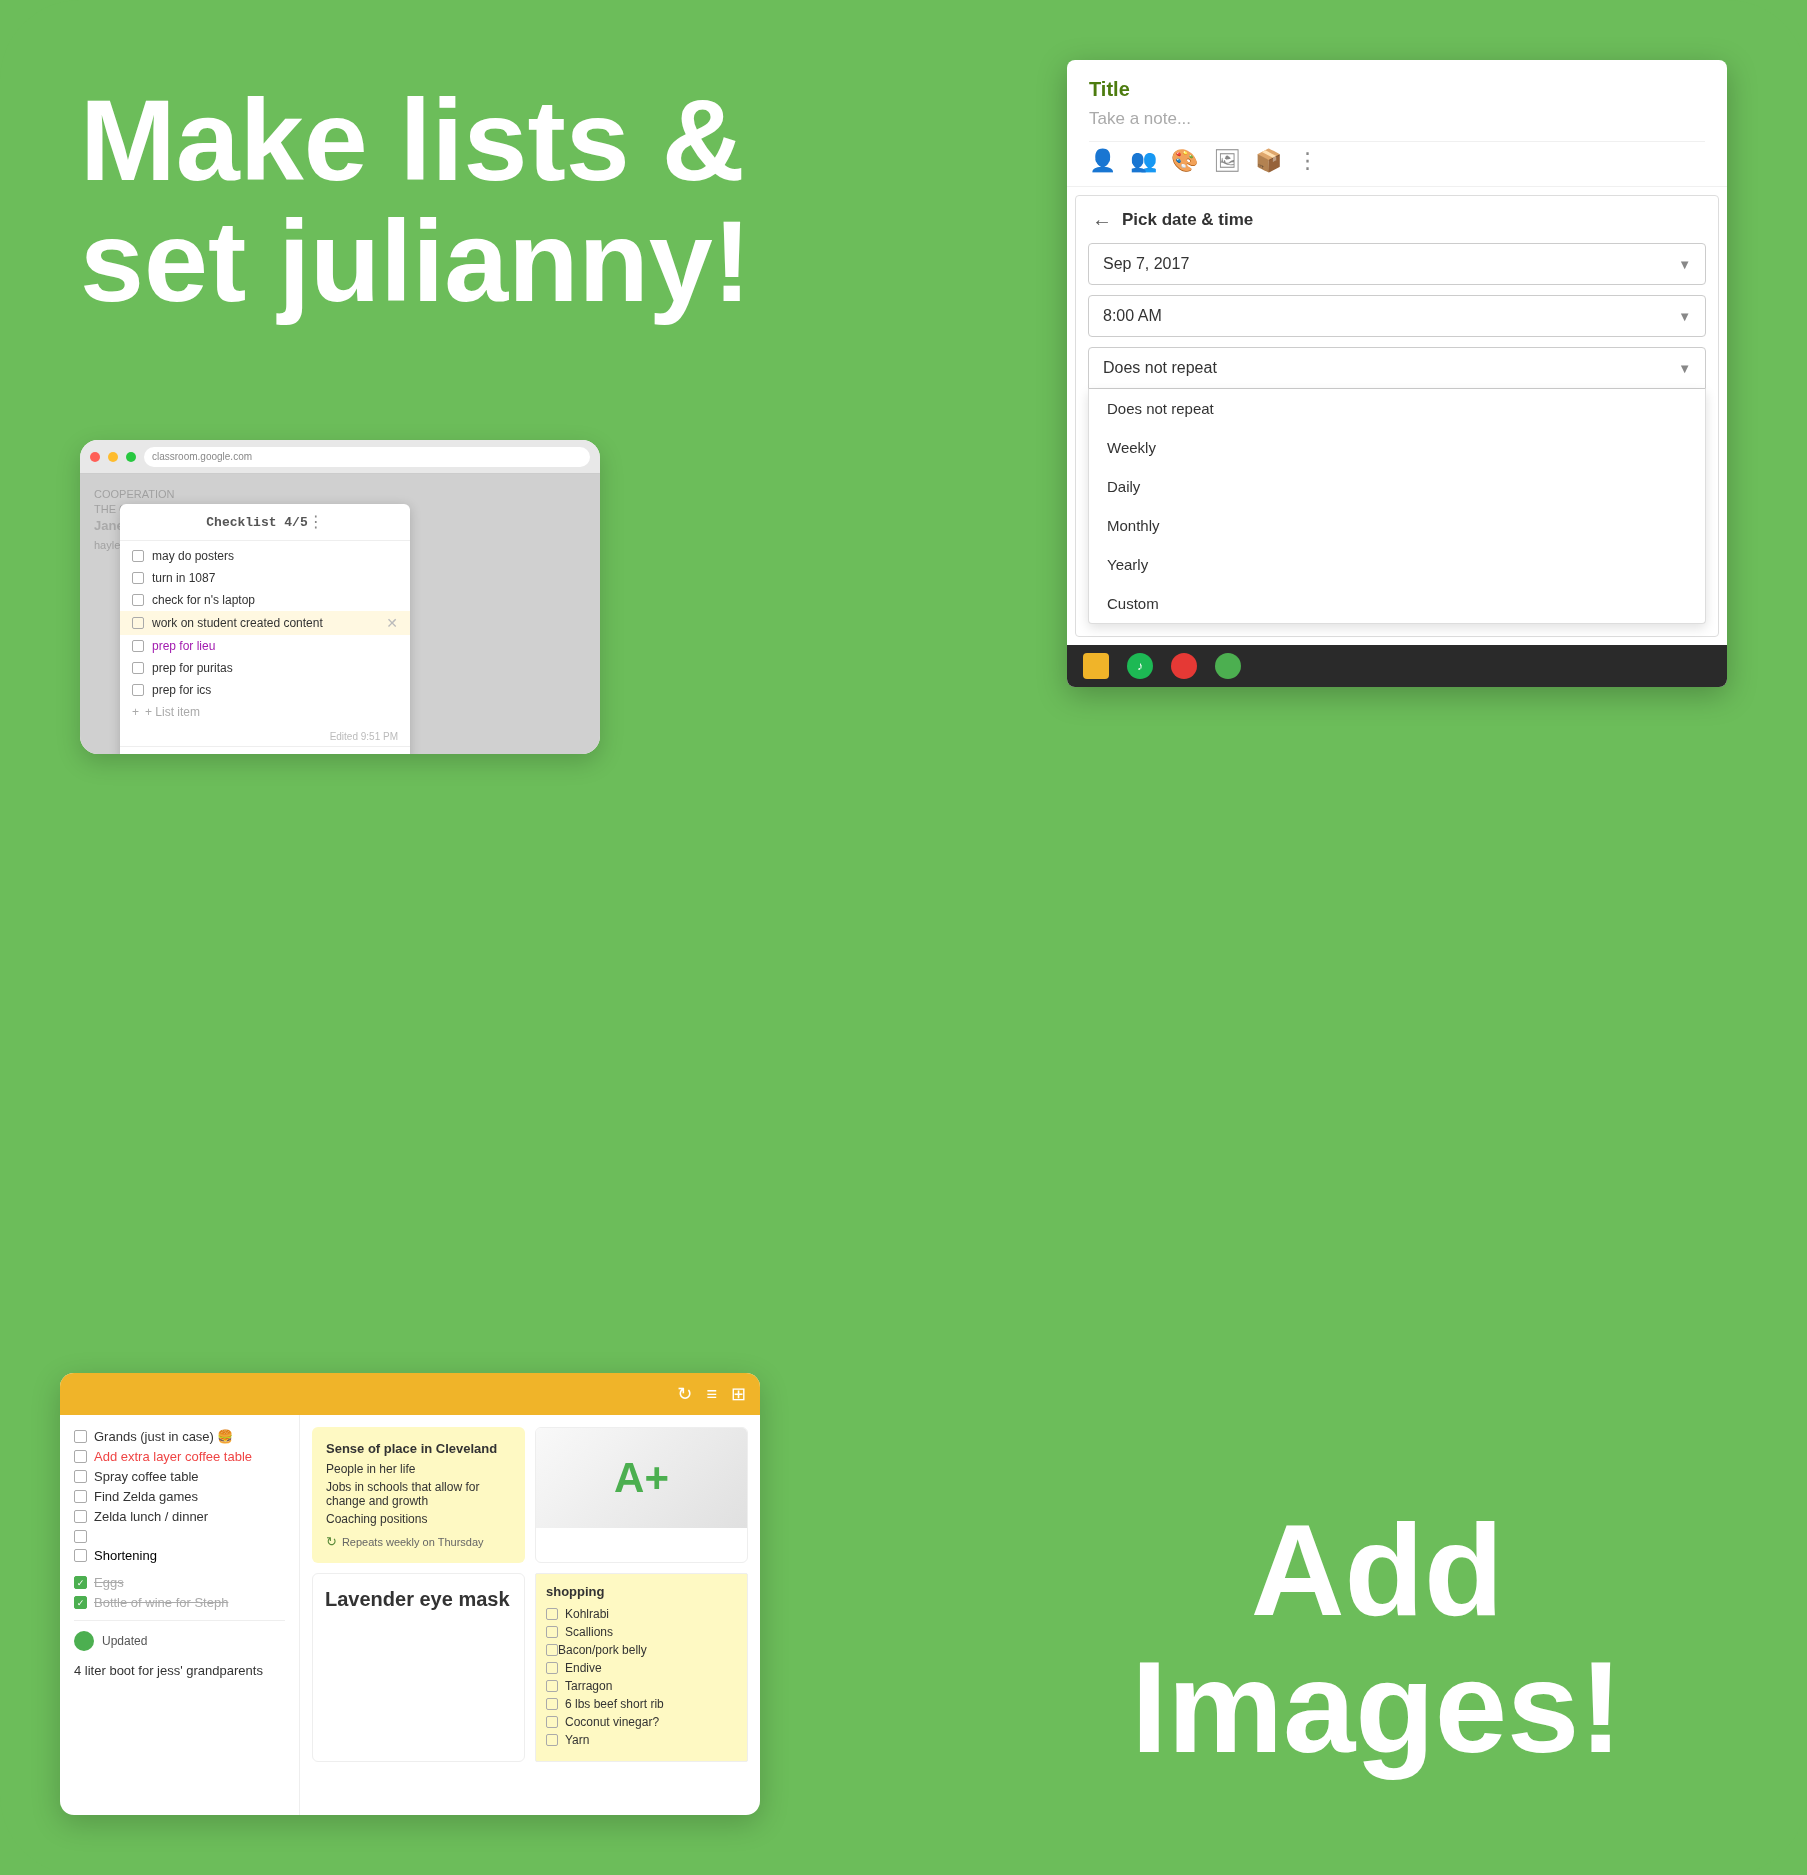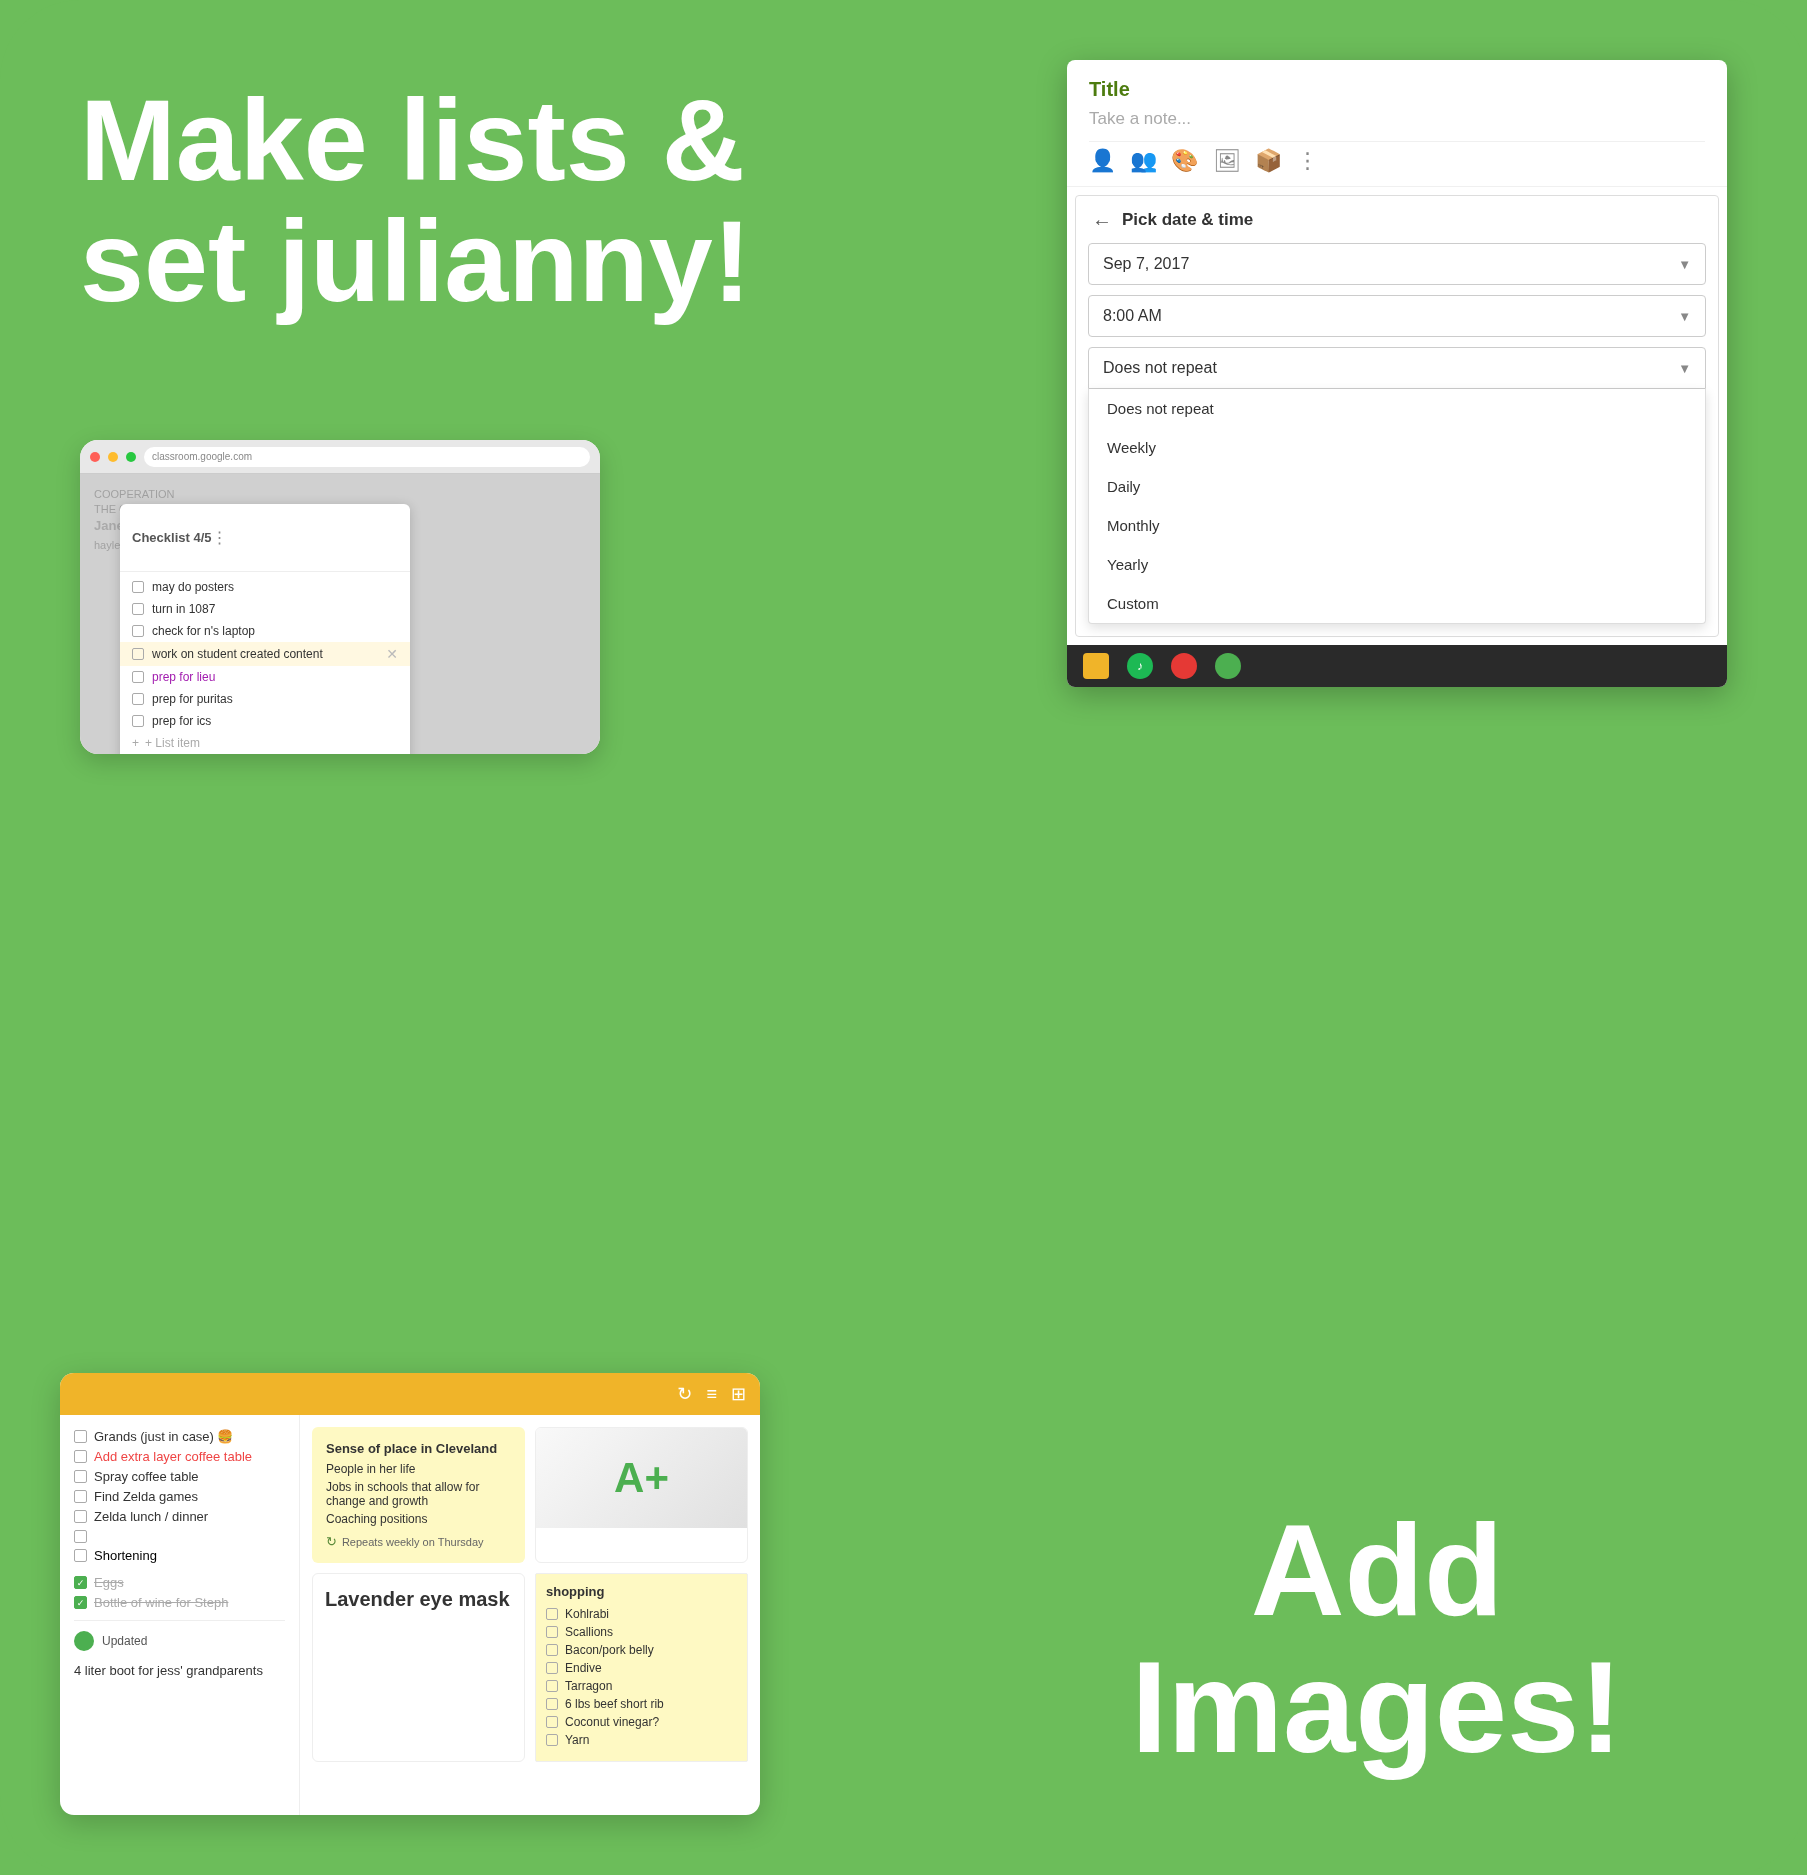--- a/index.html
+++ b/index.html
@@ -37,21 +37,21 @@
       </div>
 
       <div style="background:#d0d0d0;padding:14px;position:relative;min-height:280px;">
 
         <div style="opacity:0.3;font-size:11px;color:#333;margin-bottom:3px;">COOPERATION</div>
         <div style="opacity:0.3;font-size:11px;color:#333;margin-bottom:3px;">THE GAME PROBLEM</div>
         <div style="opacity:0.3;font-size:13px;font-weight:600;color:#555;margin-bottom:6px;">Janelis Lopez - MILLER</div>
         <div style="opacity:0.3;font-size:11px;color:#333;">hayley julianny</div>
 
         <div style="background:white;border-radius:6px;box-shadow:0 2px 12px rgba(0,0,0,0.18);position:absolute;top:30px;left:40px;width:290px;z-index:2;">
-          <div style="display:flex;align-items:center;justify-content:flex-start;padding:24px 12px;border-bottom:1px solid #eee;">
+          <div style="display:flex;align-items:center;justify-content:center;padding:8px 12px;border-bottom:1px solid #eee;font-family:Liberation Mono, monospace;">
             <span style="font-size:13px;font-weight:600;color:#555;">Checklist 4/5</span>
             <span style="color:#888;font-size:16px;cursor:pointer;">⋮</span>
           </div>
           <div style="padding:4px 0;">
             <div style="display:flex;align-items:center;gap:8px;padding:4px 12px;font-size:12px;color:#333;">
               <div style="width:12px;height:12px;border:1.5px solid #aaa;border-radius:2px;flex-shrink:0;"></div>
               <span>may do posters</span>
             </div>
             <div style="display:flex;align-items:center;gap:8px;padding:4px 12px;font-size:12px;color:#333;">
               <div style="width:12px;height:12px;border:1.5px solid #aaa;border-radius:2px;flex-shrink:0;"></div>
@@ -242,21 +242,21 @@
           <div style="background:#fef9c3;border:1px solid #eee;border-radius:2px;padding:10px;width:calc(50% - 5px);">
             <div style="font-size:13px;font-weight:700;color:#333;margin-bottom:8px;">shopping</div>
             <div style="display:flex;align-items:center;gap:7px;font-size:12px;color:#333;margin-bottom:4px;">
               <div style="width:12px;height:12px;border:1.5px solid #aaa;border-radius:2px;flex-shrink:0;"></div>
               <span>Kohlrabi</span>
             </div>
             <div style="display:flex;align-items:center;gap:7px;font-size:12px;color:#333;margin-bottom:4px;">
               <div style="width:12px;height:12px;border:1.5px solid #aaa;border-radius:2px;flex-shrink:0;"></div>
               <span>Scallions</span>
             </div>
-            <div style="display:flex;align-items:center;gap:7px;font-size:12px;color:#333;margin-bottom:4px;">
+            <div style="display:flex;align-items:center;font-size:12px;color:#333;margin-bottom:4px;">
               <div style="width:12px;height:12px;border:1.5px solid #aaa;border-radius:2px;flex-shrink:0;"></div>
               <span>Bacon/pork belly</span>
             </div>
             <div style="display:flex;align-items:center;gap:7px;font-size:12px;color:#333;margin-bottom:4px;">
               <div style="width:12px;height:12px;border:1.5px solid #aaa;border-radius:2px;flex-shrink:0;"></div>
               <span>Endive</span>
             </div>
             <div style="display:flex;align-items:center;gap:7px;font-size:12px;color:#333;margin-bottom:4px;">
               <div style="width:12px;height:12px;border:1.5px solid #aaa;border-radius:2px;flex-shrink:0;"></div>
               <span>Tarragon</span>

